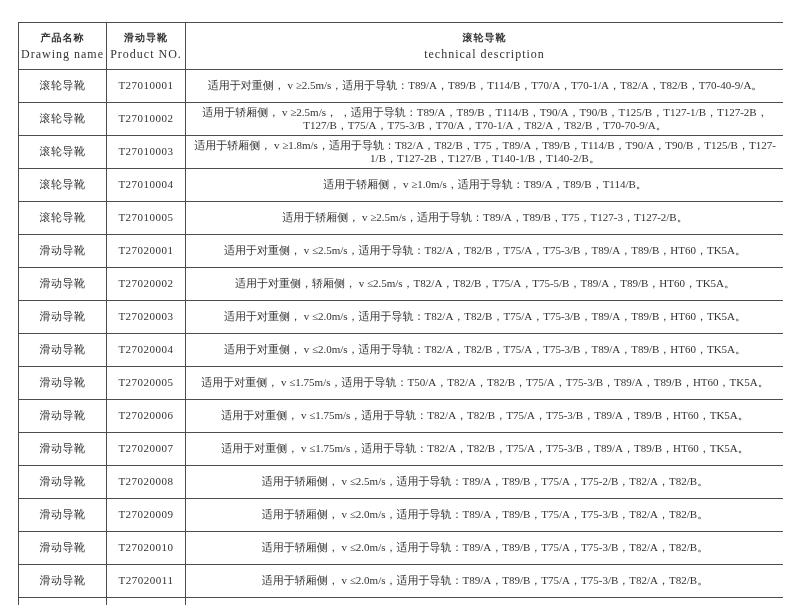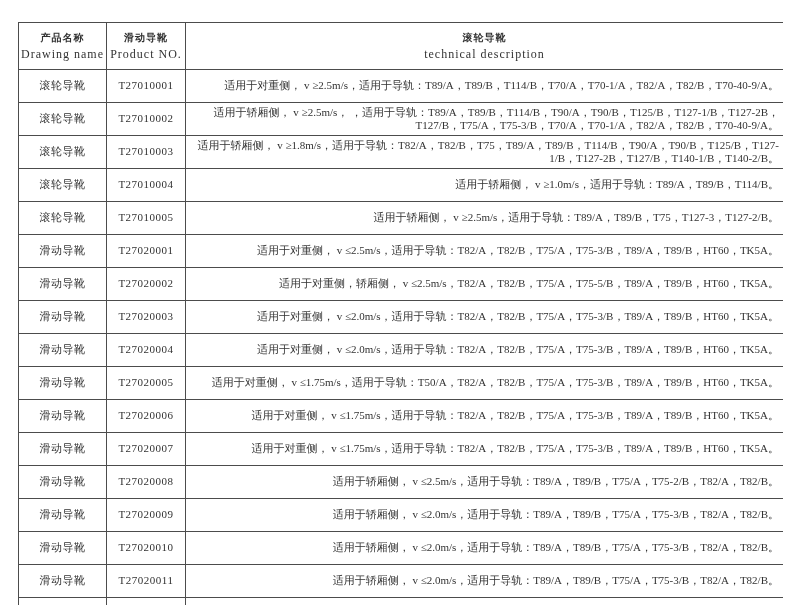--- a/index.html
+++ b/index.html
@@ -55,21 +55,21 @@
   tbody td {
     height: 30px;
     font-size: 11px;
     line-height: 13.5px;
   }
   td.c-name, td.c-no {
     text-align: center;
     letter-spacing: 0.5px;
   }
   td.c-desc {
-    text-align: right;
+    text-align: center;
     padding: 1px 4px 1px 5px;
   }
   tbody tr:last-child td {
     height: 42px;
     vertical-align: top;
     padding-top: 8px;
   }
 </style>
 </head>
 <body>
@@ -99,21 +99,21 @@
     </thead>
     <tbody>
         <tr>
           <td class="c-name">滚轮导靴</td>
           <td class="c-no">T27010001</td>
           <td class="c-desc">适用于对重侧， v ≥2.5m/s，适用于导轨：T89/A，T89/B，T114/B，T70/A，T70-1/A，T82/A，T82/B，T70-40-9/A。</td>
         </tr>
         <tr>
           <td class="c-name">滚轮导靴</td>
           <td class="c-no">T27010002</td>
-          <td class="c-desc">适用于轿厢侧， v ≥2.5m/s， ，适用于导轨：T89/A，T89/B，T114/B，T90/A，T90/B，T125/B，T127-1/B，T127-2B，T127/B，T75/A，T75-3/B，T70/A，T70-1/A，T82/A，T82/B，T70-40-9/A。</td>
+          <td class="c-desc">适用于轿厢侧， v ≥2.5m/s， ，适用于导轨：T89/A，T89/B，T114/B，T90/A，T90/B，T125/B，T127-1/B，T127-2B，T127/B，T75/A，T75-3/B，T70/A，T70-1/A，T82/A，T82/B，T70-70-9/A。</td>
         </tr>
         <tr>
           <td class="c-name">滚轮导靴</td>
           <td class="c-no">T27010003</td>
           <td class="c-desc">适用于轿厢侧， v ≥1.8m/s，适用于导轨：T82/A，T82/B，T75，T89/A，T89/B，T114/B，T90/A，T90/B，T125/B，T127-1/B，T127-2B，T127/B，T140-1/B，T140-2/B。</td>
         </tr>
         <tr>
           <td class="c-name">滚轮导靴</td>
           <td class="c-no">T27010004</td>
           <td class="c-desc">适用于轿厢侧， v ≥1.0m/s，适用于导轨：T89/A，T89/B，T114/B。</td>

